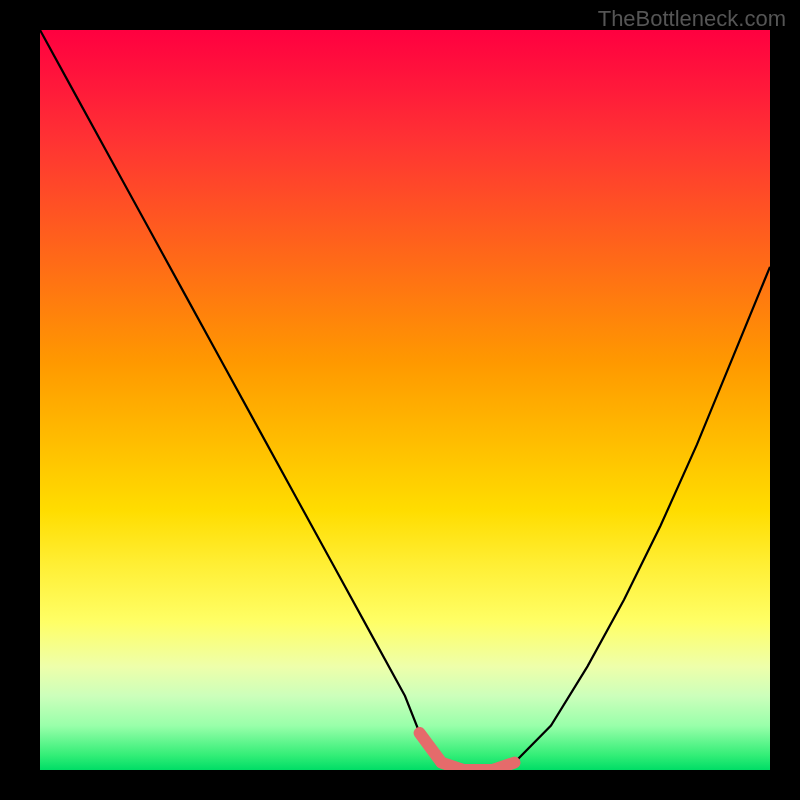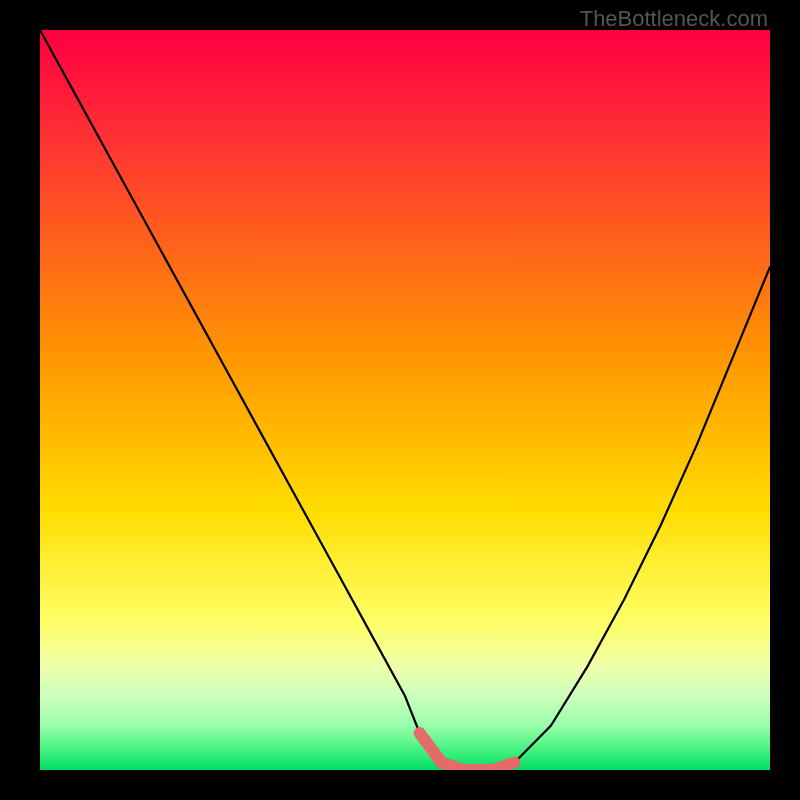--- a/index.html
+++ b/index.html
@@ -7,21 +7,21 @@
     width: 800px;
     height: 800px;
     background: #000;
     position: relative;
     font-family: Arial, sans-serif;
     overflow: hidden;
   }
   .watermark {
     position: absolute;
     top: 6px;
-    right: 32px;
+    right: 14px;
     color: #555;
     font-size: 22px;
     z-index: 10;
     font-weight: 400;
     text-align: right;
   }
   .plot-area {
     position: absolute;
     left: 40px;
     top: 30px;

